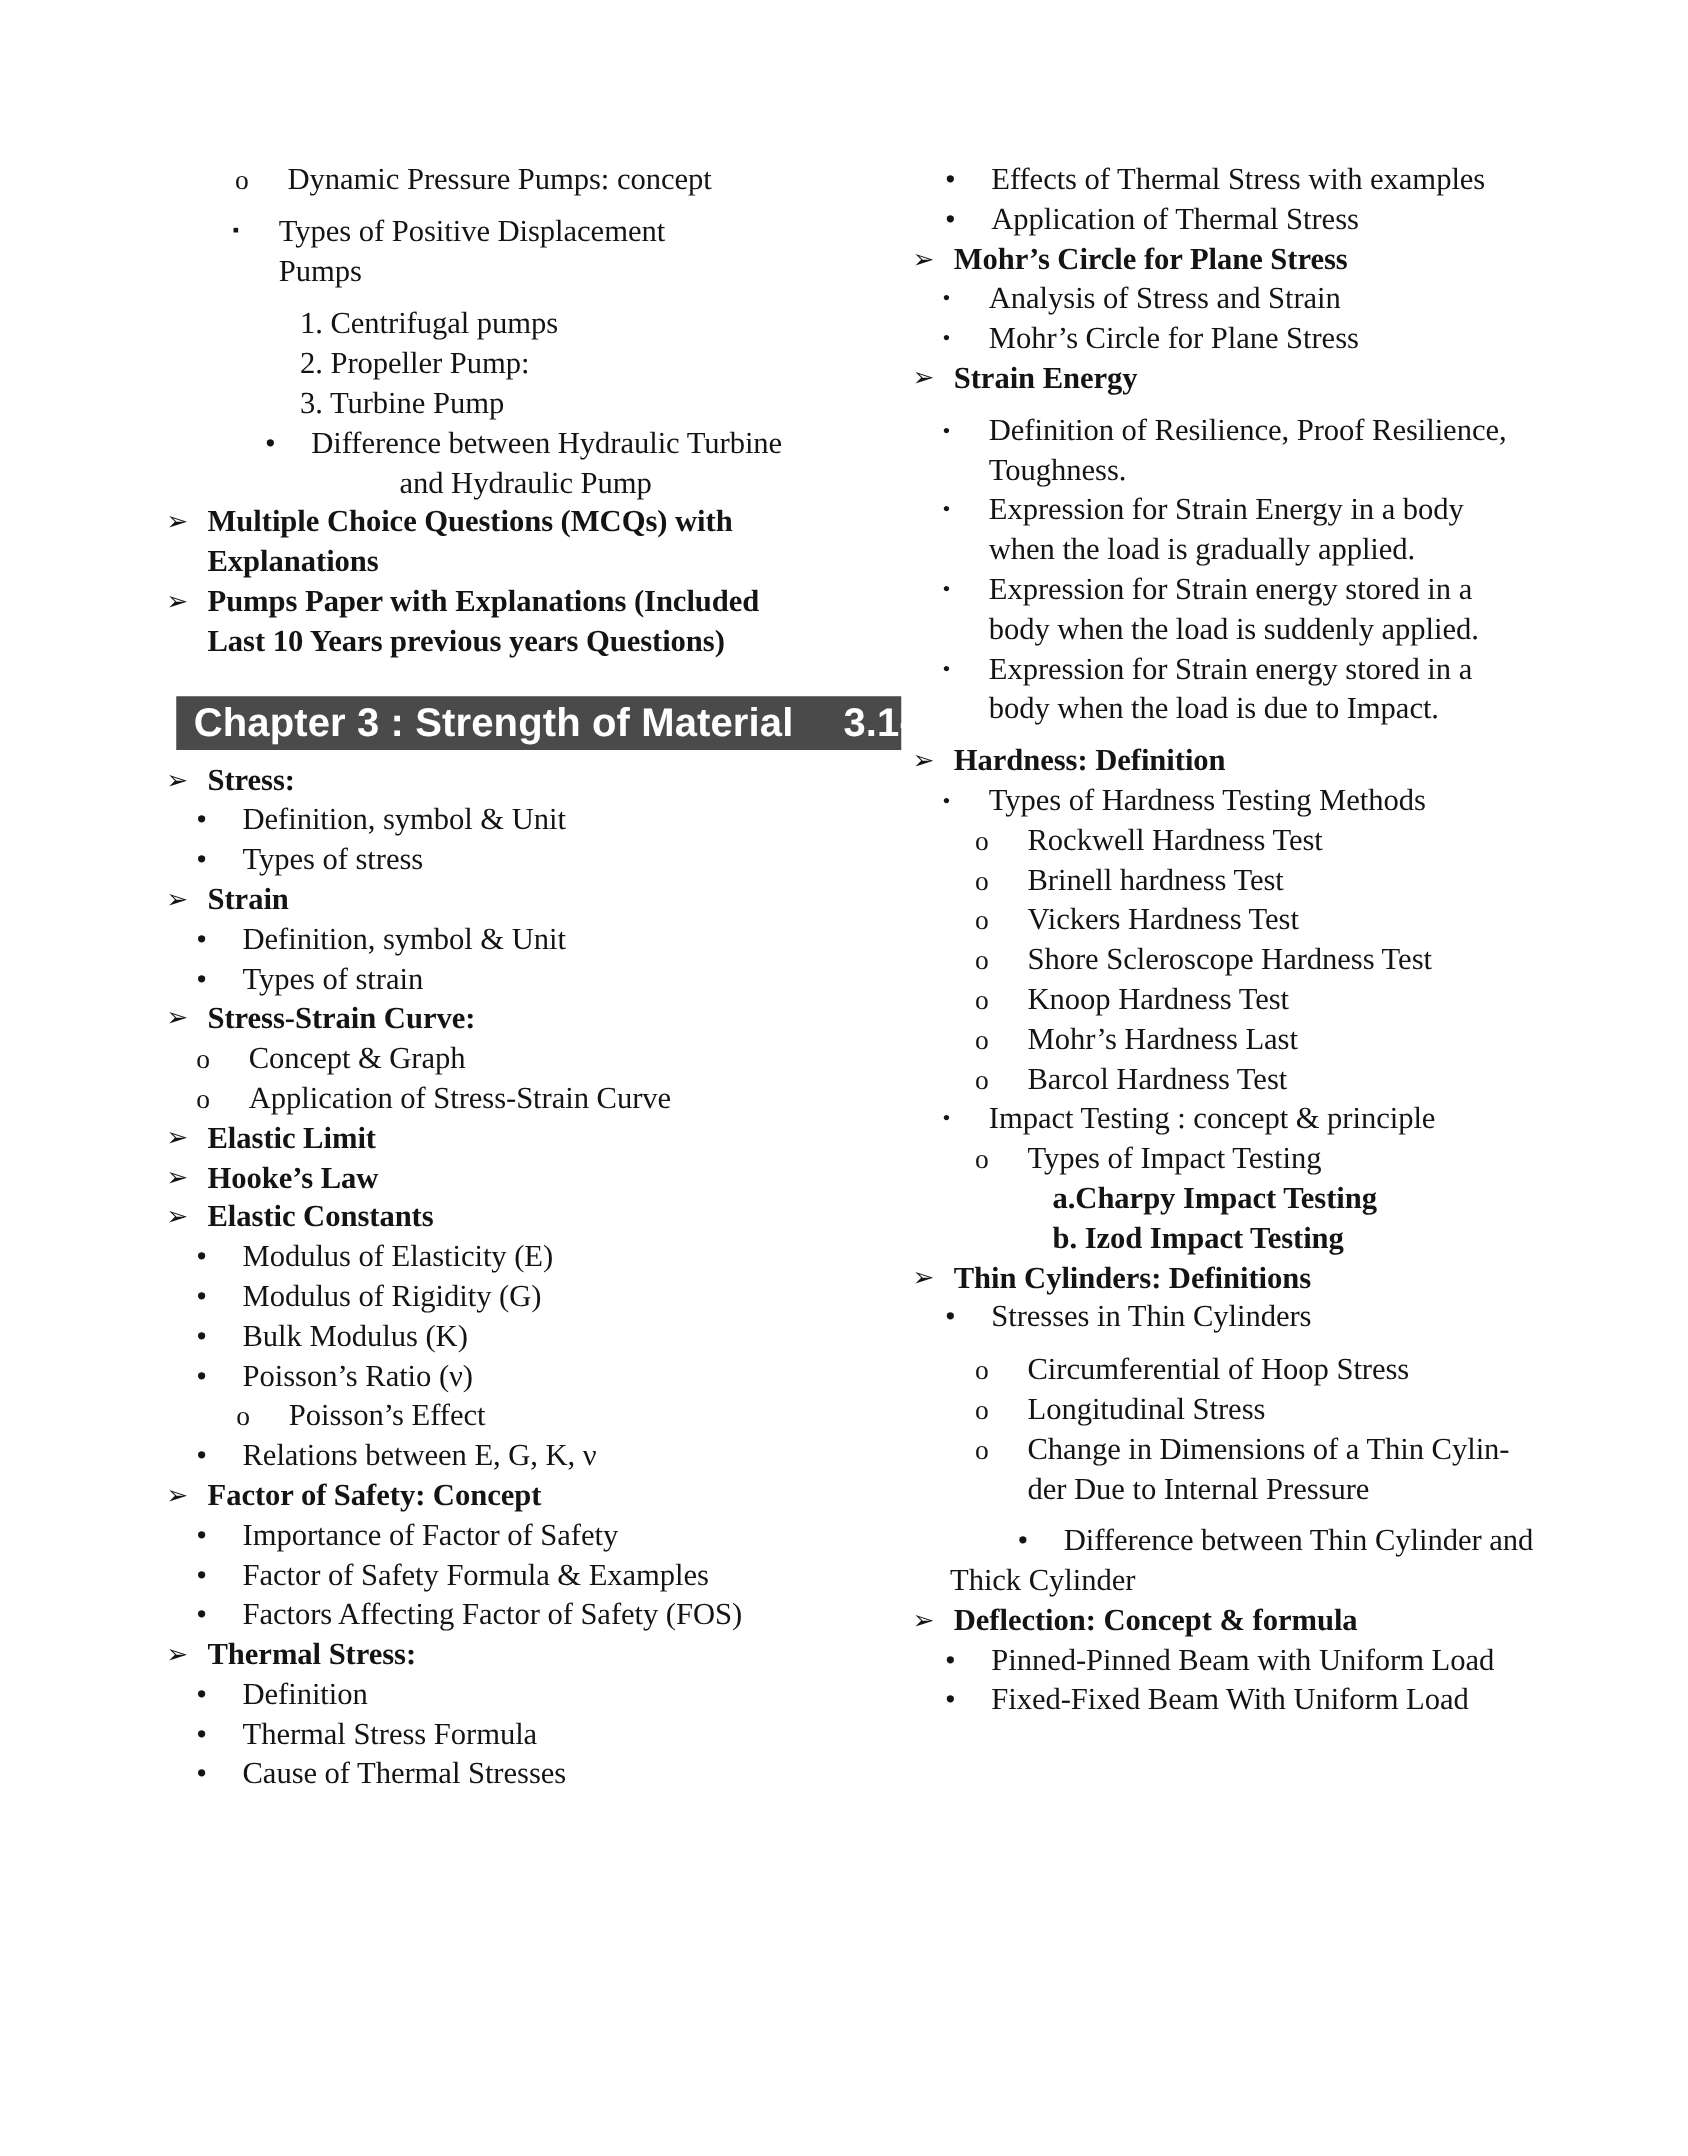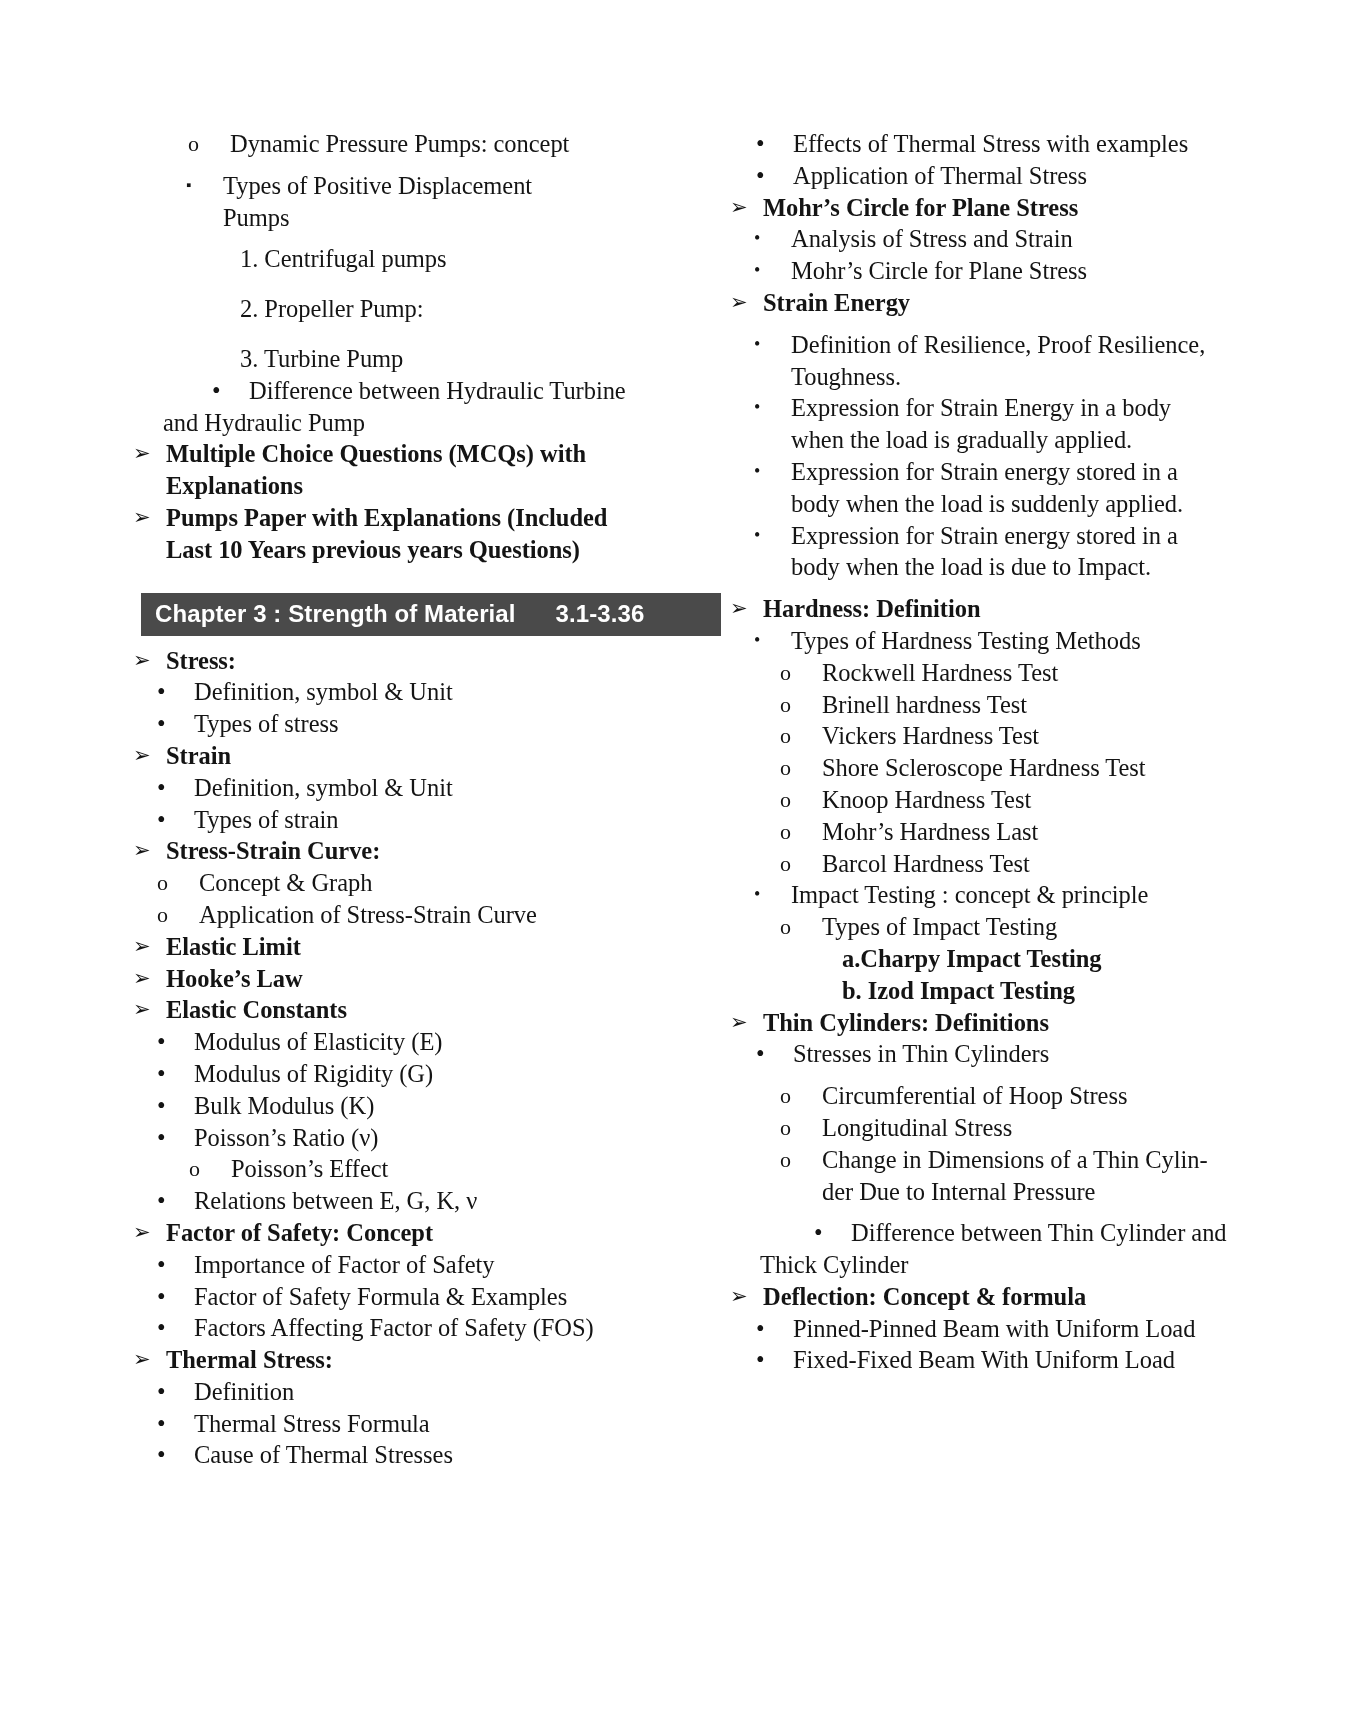--- a/index.html
+++ b/index.html
@@ -101,21 +101,21 @@
 
   
   .lvl-sq { margin-left: 53px; }
   .lvl-sq .bul {
     width: 37px;
     font-size: 15px;
     line-height: 31.8px;
   }
 
   
-  .lvl-num { margin-left: 107px; margin-top: 18px; }
+  .lvl-num { margin-left: 107px; }
 
   
   .lvl-alpha { margin-left: 204px; }
 
   
   .lvl-hang { margin-left: 0; }
 
   
   .lvl-disc-deep { margin-left: 79px; }
   .lvl-disc-deep .bul {
@@ -133,21 +133,21 @@
 
   
   .chapter-bar {
     margin-top: 27px;
     margin-left: 8px;
     width: 580px;
     background: #4a4a4a;
     color: #ffffff;
     font-family: "Liberation Sans", "DejaVu Sans", sans-serif;
     font-weight: bold;
-    font-size: 24px;
+    font-size: 32px;
     line-height: 36px;
     padding: 3px 0 4px 14px;
     box-sizing: border-box;
     display: flex;
     align-items: center;
     white-space: pre;
     letter-spacing: 0.1px;
   }
   .chapter-bar .ch-title { }
   .chapter-bar .ch-pages { margin-left: 40px; }
@@ -180,21 +180,21 @@
         <span class="tx">2. Propeller Pump:</span>
       </div>
       <div class="ln lvl-num">
         <span class="tx">3. Turbine Pump</span>
       </div>
 
       <div class="ln lvl-disc-deep">
         <span class="bul">•</span>
         <span class="tx">Difference between Hydraulic Turbine</span>
       </div>
-      <div class="ln lvl-hang" style="margin-left:30px;">
+      <div class="ln lvl-hang" style="margin-left:30px;text-align:center;">
         <span class="tx">and Hydraulic Pump</span>
       </div>
 
       <div class="ln lvl-arrow">
         <span class="bul">➢</span>
         <span class="tx">Multiple Choice Questions (MCQs) with</span>
       </div>
       <div class="ln lvl-arrow" style="padding-left:33px;">
         <span class="tx">Explanations</span>
       </div>

